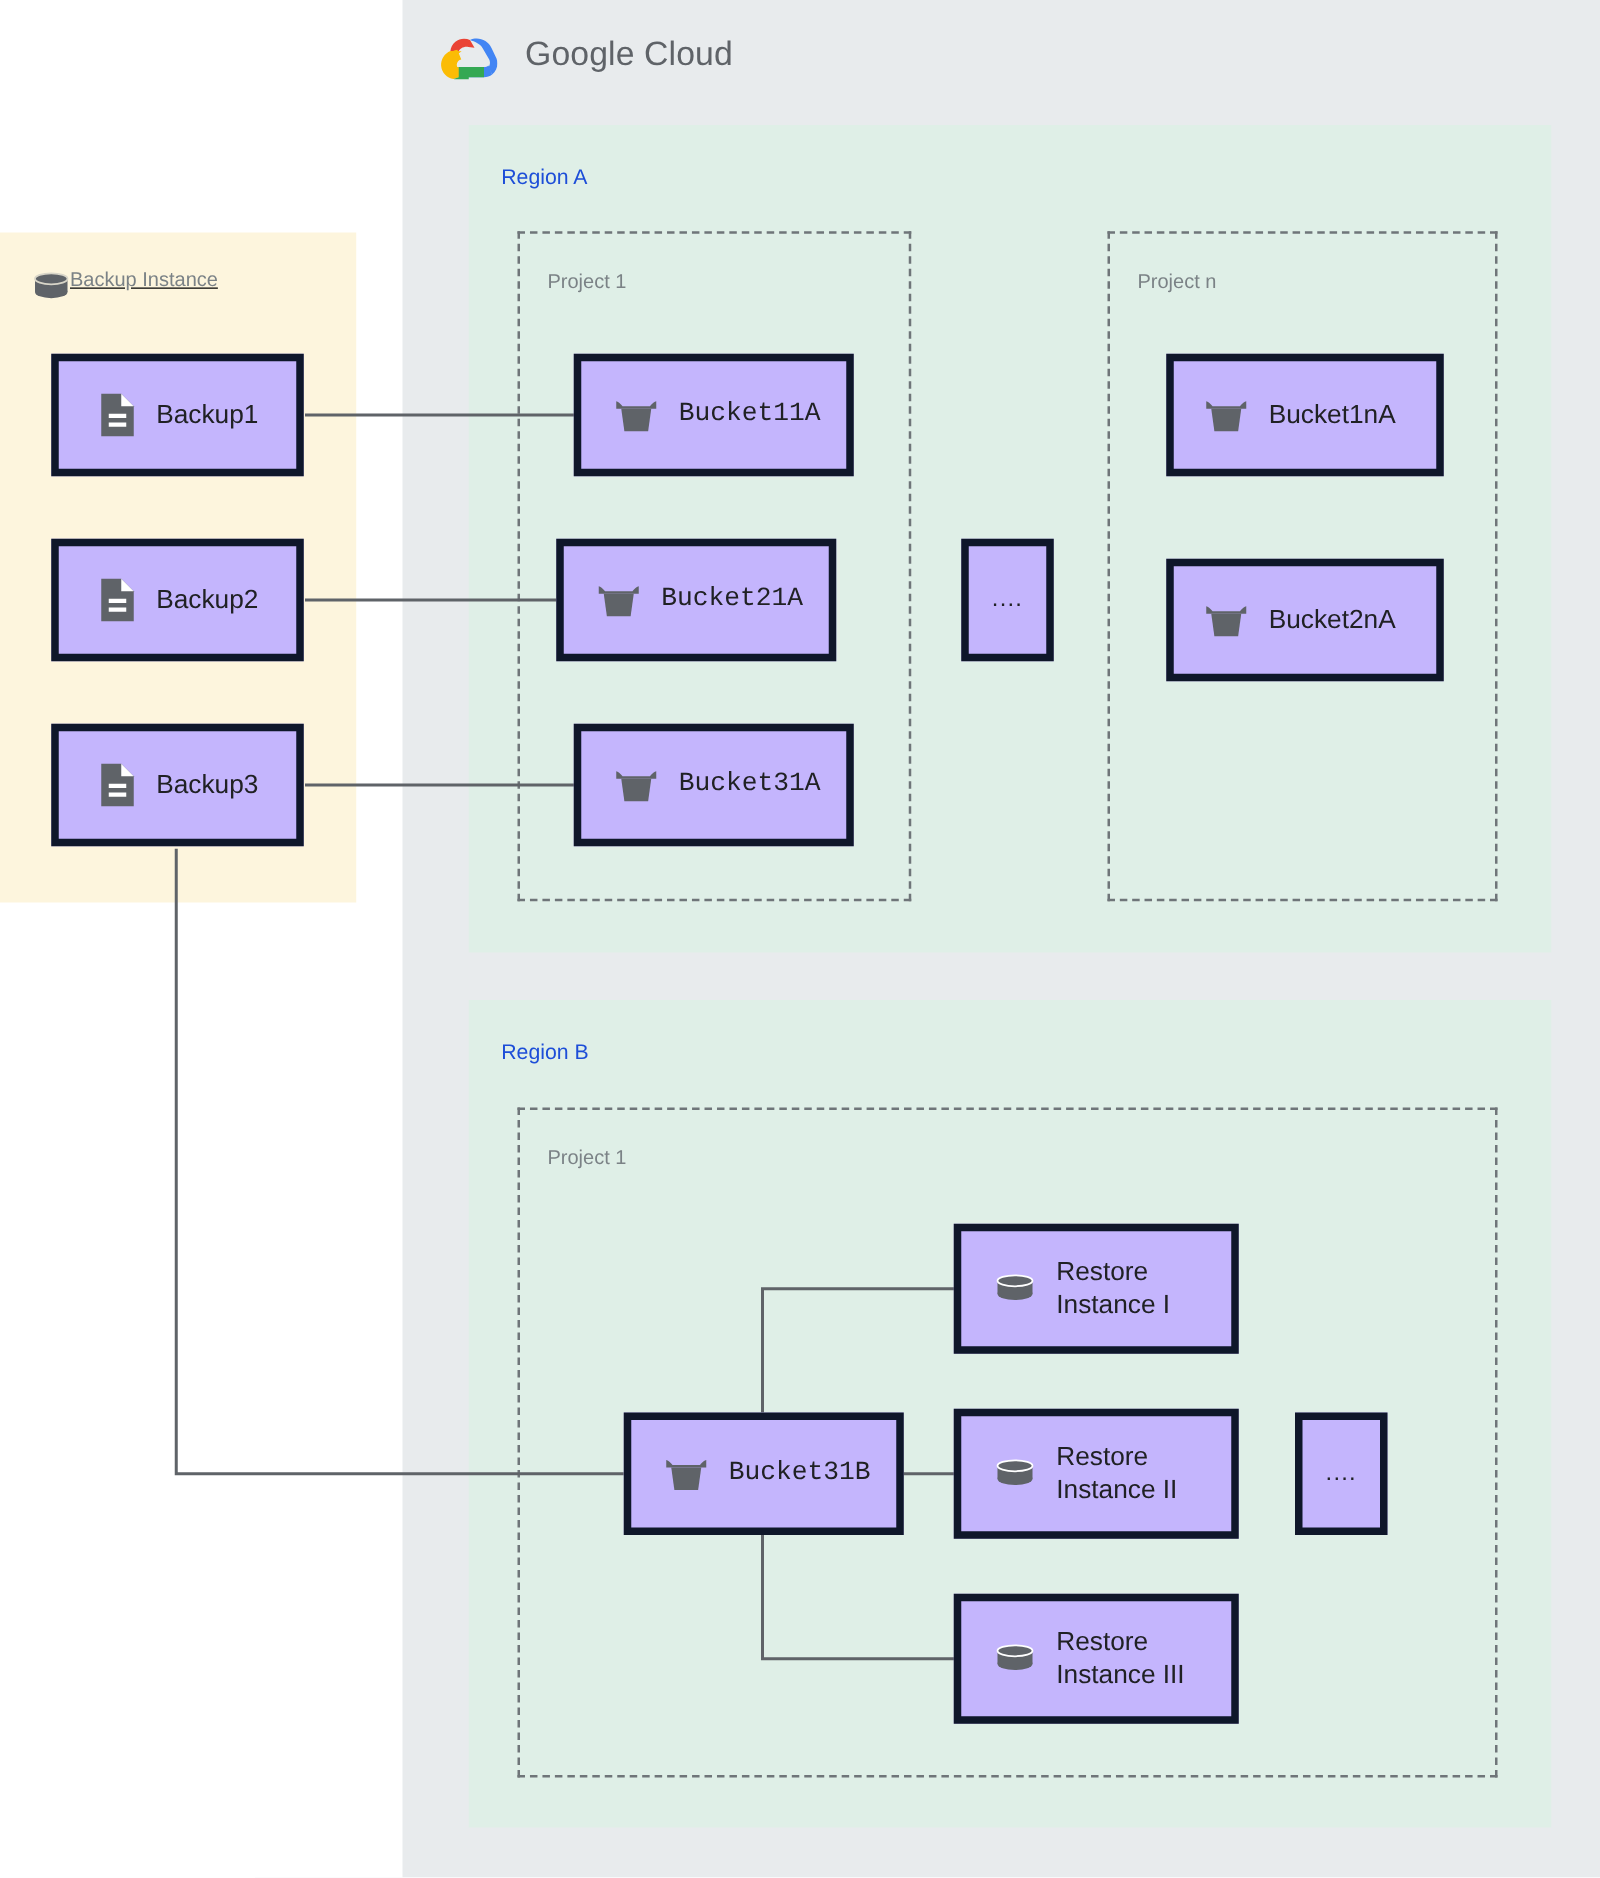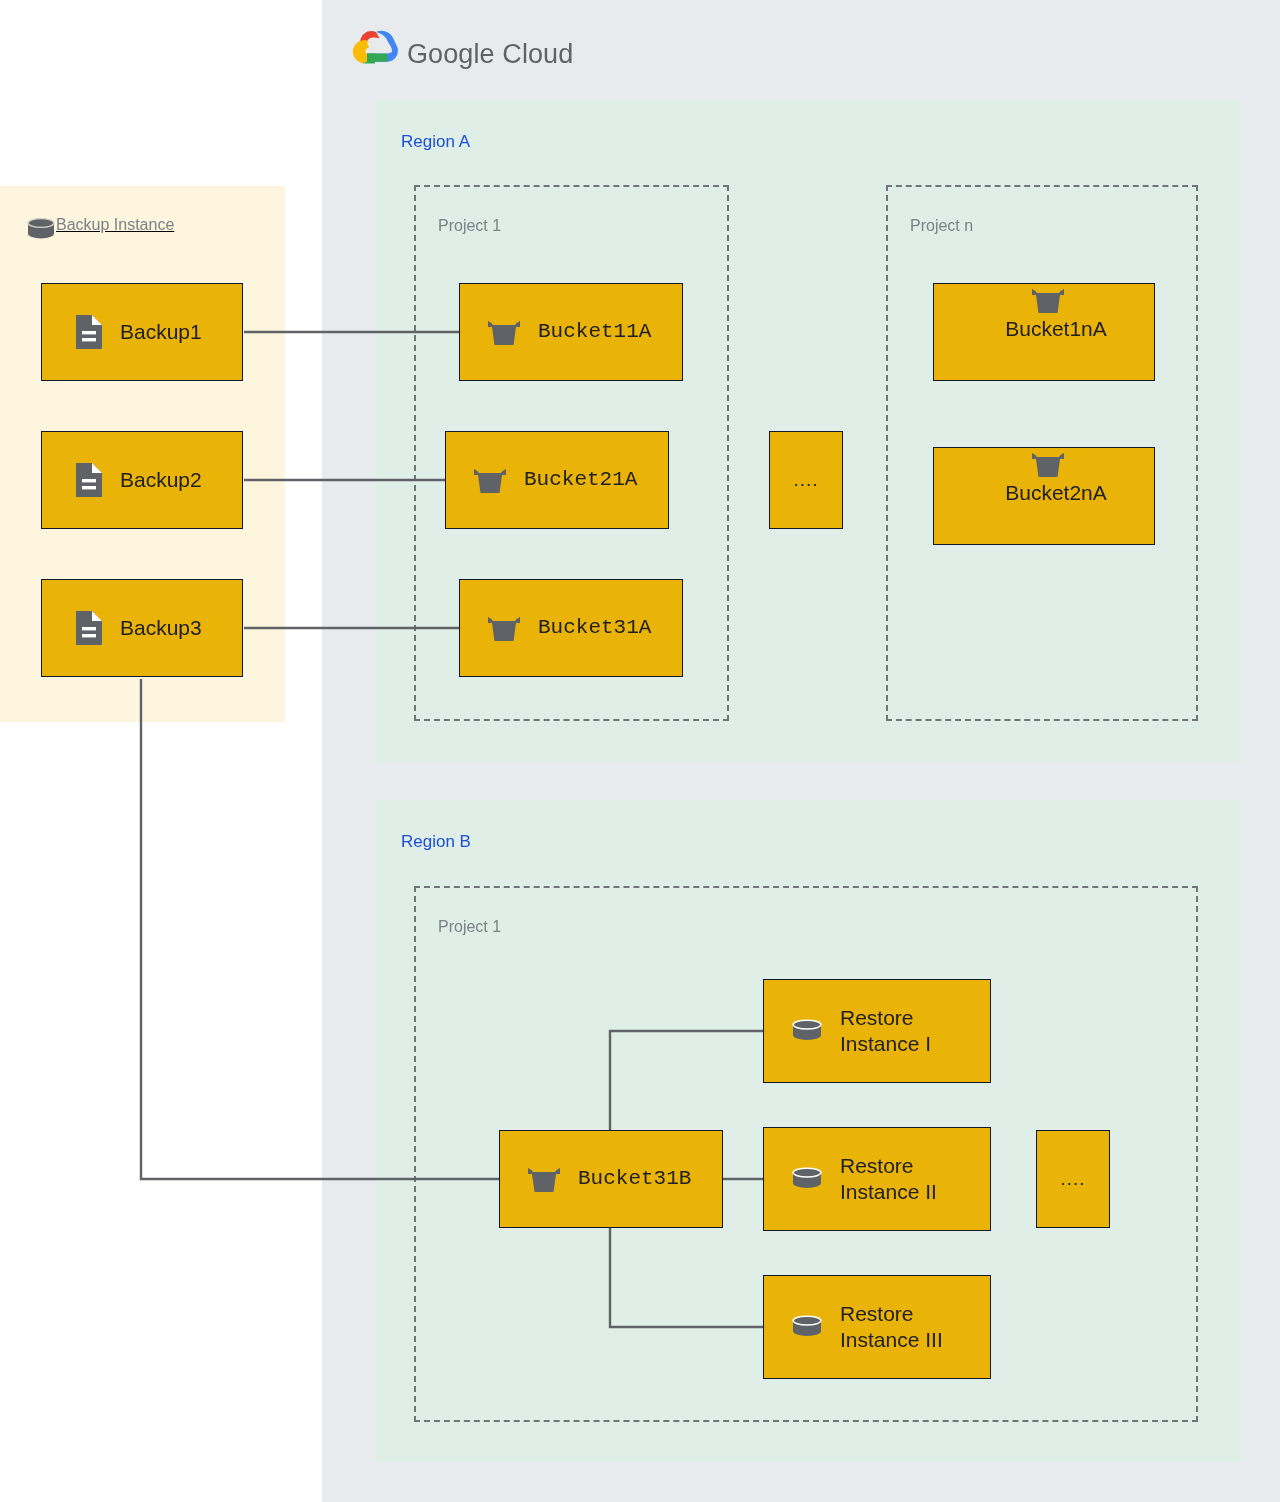--- a/index.html
+++ b/index.html
@@ -26,22 +26,22 @@
     top: 0px;
     width: 958px;
     height: 1502px;
     background: #e8ebed;
   }
   .gcp-logo {
     position: absolute;
     left: 352px;
     top: 28px;
     display: flex;
-    align-items: flex-end;
-    gap: 9px;
+    align-items: flex-start;
+    gap: 22px;
   }
   .gcp-logo-text {
     font-size: 27px;
     color: #5f6368;
     letter-spacing: 0.1px;
     white-space: nowrap;
   }
   .gcp-logo-text .bold { font-weight: 400; }
 
   .region {
@@ -96,22 +96,22 @@
   }
   .backup-header-text {
     font-size: 16px;
     color: #7b8286;
     white-space: nowrap;
   }
 
   
   .card {
     position: absolute;
-    background: #eab308;
-    border: 1px solid #0f172a;
+    background: #c4b5fd;
+    border: 6px solid #0f172a;
     box-sizing: border-box;
     display: flex;
     align-items: center;
     z-index: 5;
   }
   .card .card-icon {
     flex: 0 0 auto;
     display: flex;
     align-items: center;
     justify-content: center;
@@ -132,21 +132,20 @@
   .card.bucket-card {
     width: 224px; height: 98px;
     padding-left: 26px;
     font-family: Liberation Mono, monospace;
   }
   .card.bucket-card .card-icon { margin-right: 16px; }
 
   .card.bucket-wide {
     width: 222px; height: 98px;
     padding-left: 24px;
-    flex-direction: column;
   }
   .card.bucket-wide .card-icon { margin-right: 16px; }
 
   .card.restore-card {
     width: 228px; height: 104px;
     padding-left: 26px;
   }
   .card.restore-card .card-icon { margin-right: 16px; }
 
   .card.ellipsis-card {

